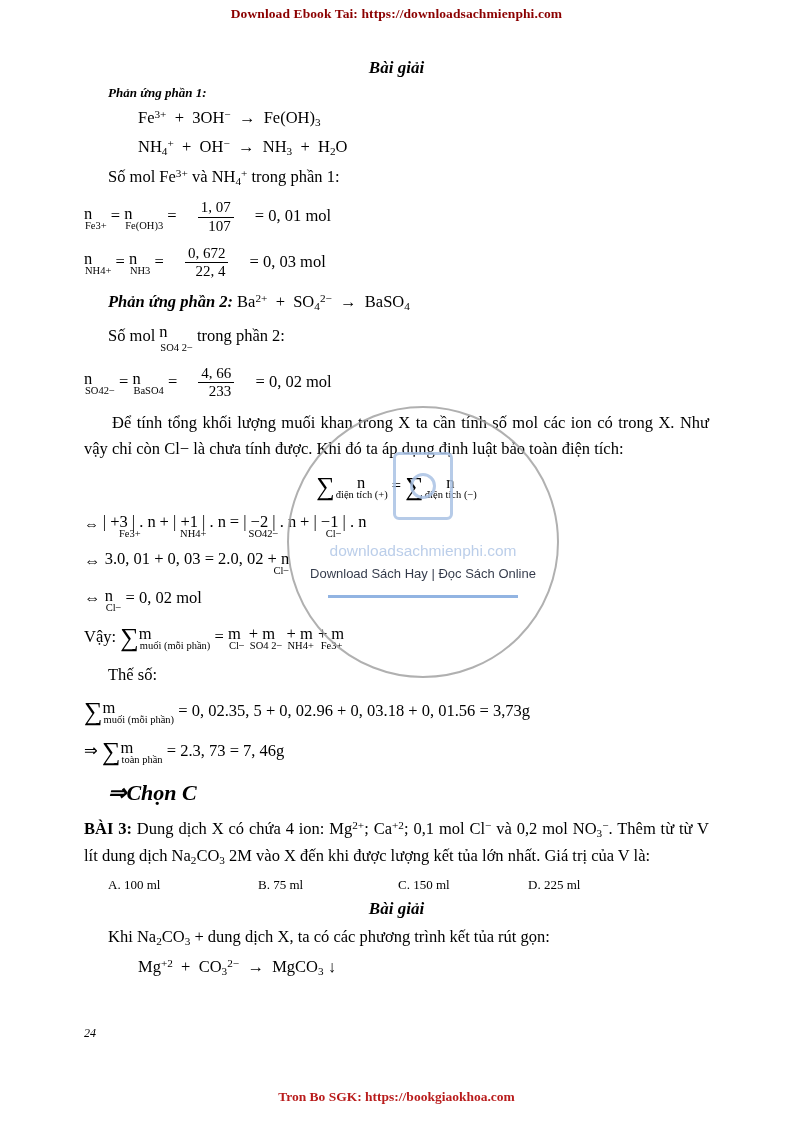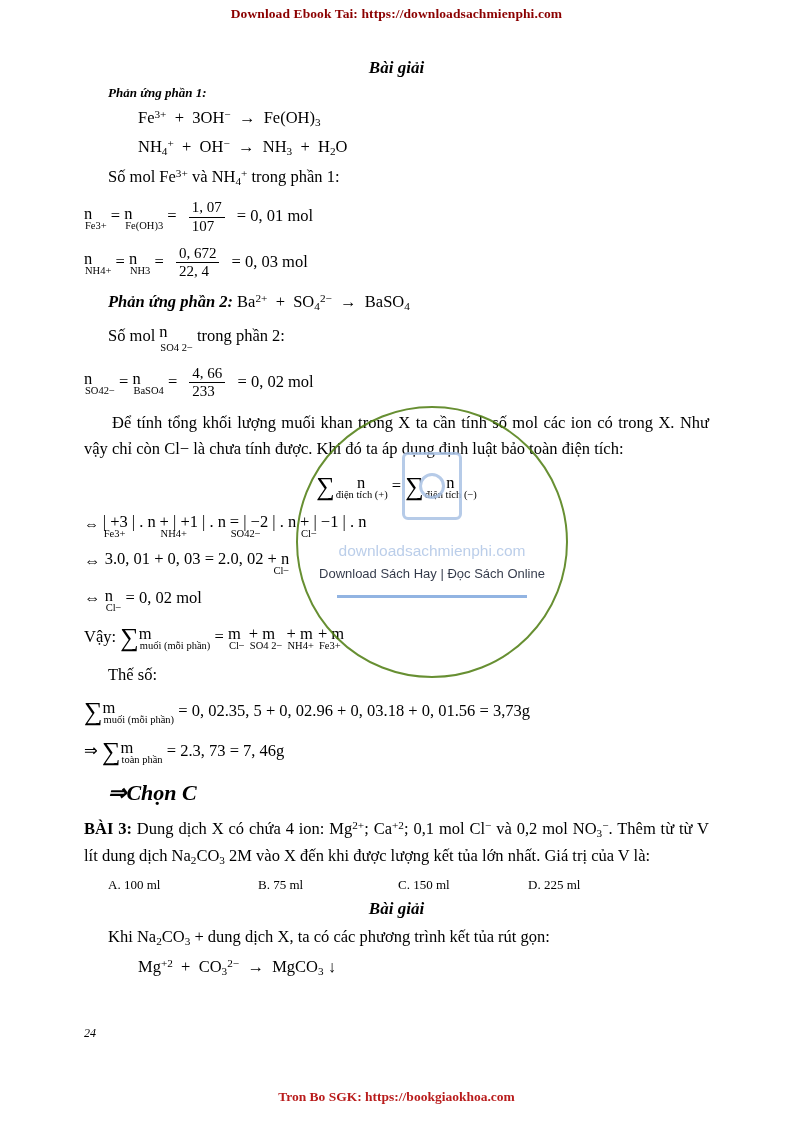--- a/index.html
+++ b/index.html
@@ -88,22 +88,22 @@
     font-size: 0.68em;
     vertical-align: -0.28em;
   }
   sup {
     font-size: 0.68em;
     vertical-align: 0.45em;
   }
   .frac {
     display: inline-block;
     vertical-align: middle;
-    text-align: left;
-    margin: 0 8px;
+    text-align: right;
+    margin: 0 17px;
     line-height: 1.15;
   }
   .frac .num {
     display: block;
     padding: 0 3px;
     border-bottom: 1.2px solid #000;
     font-size: 15px;
   }
   .frac .den {
     display: block;
@@ -117,46 +117,46 @@
   }
   .nsub {
     display: inline-block;
     vertical-align: middle;
   }
   .nsub .base { font-size: 16.5px; }
   .nsub .sb {
     display: block;
     font-size: 10.5px;
     margin-top: -4px;
-    text-align: left;
+    text-align: center;
     padding-left: 1px;
   }
   .eq-row {
     margin: 10px 0;
     font-size: 16.5px;
   }
   .answers {
     margin: 8px 0 0 24px;
     font-size: 13px;
   }
   .answers span { display: inline-block; }
   .ans-a { width: 150px; }
   .ans-b { width: 140px; }
   .ans-c { width: 130px; }
   .bold { font-weight: bold; }
   .boldital { font-weight: bold; font-style: italic; }
 
   
   .watermark {
     position: absolute;
-    left: 296px;
+    left: 287px;
     top: 406px;
     width: 268px;
     height: 268px;
-    border: 2px solid #4d7c0f;
+    border: 2px solid #a3a3a3;
     border-radius: 50%;
     pointer-events: none;
     opacity: 0.85;
   }
   .wm-inner {
     position: absolute;
     left: 0; top: 0;
     width: 268px; height: 268px;
     display: flex;
     flex-direction: column;

